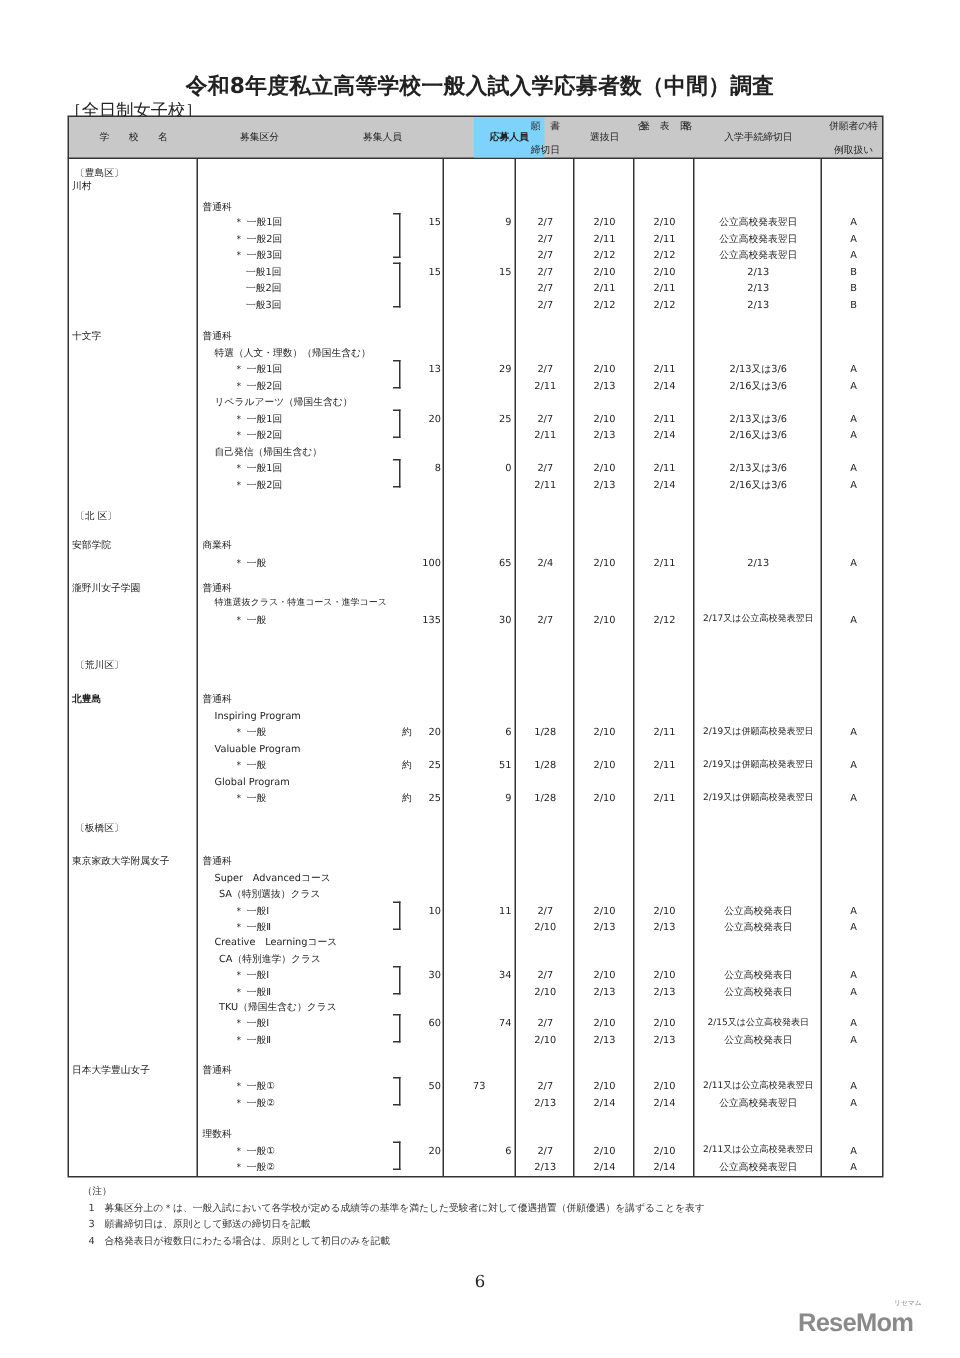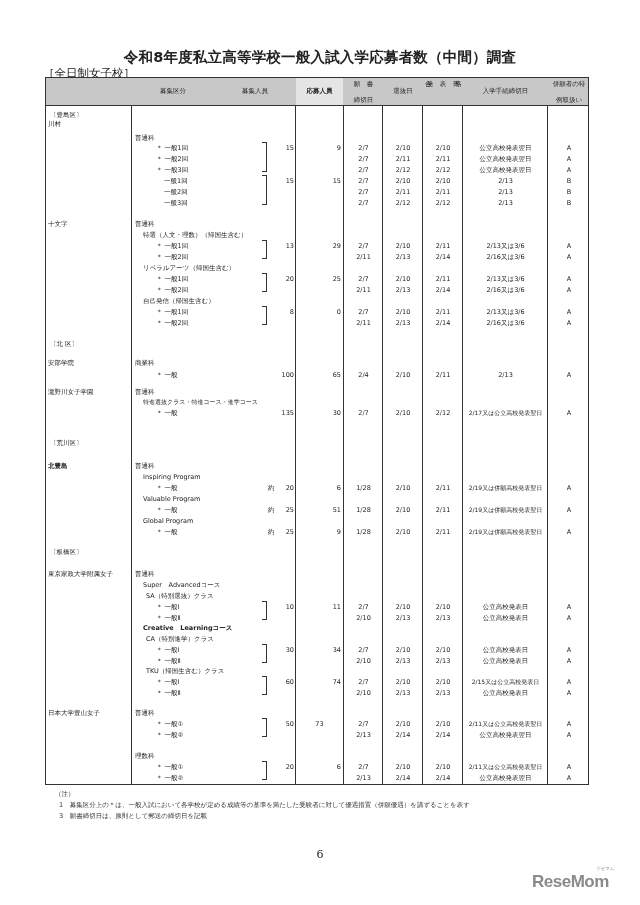--- a/index.html
+++ b/index.html
@@ -8,21 +8,21 @@
   .title { position:absolute; left:0; width:640px; top:48px; text-align:center;
            font-size:14.5px; font-weight:bold; letter-spacing:0.2px; }
   .subtitle { position:absolute; left:43px; top:66px; font-size:11.5px; }
   .tbl { position:absolute; left:45px; top:77px; width:544px; height:708px;
          border:1.5px solid #333; box-sizing:border-box; }
   .hdr { position:absolute; left:0; top:0; height:28px; width:100%; background:#c8c8c8;
          border-bottom:1.5px solid #333; box-sizing:border-box; }
   .col { position:absolute; top:0; bottom:0; border-right:1.5px solid #333; box-sizing:border-box; }
   .hcell { position:absolute; top:0; height:27px; font-size:6.5px; display:flex; align-items:center;
            justify-content:center; box-sizing:border-box; }
-  .hcell.yellow { background:#e5e5e5; }
+  .hcell.yellow { background:#7dd3fc;margin-left:20px; }
   .t { position:absolute; font-size:6.5px; white-space:nowrap; line-height:8px; }
   .r { text-align:right; }
   .c { text-align:center; }
   .bracket { position:absolute; width:5px; border-top:1px solid #333; border-right:1px solid #333;
              border-bottom:1px solid #333; box-sizing:border-box; }
   .notes { position:absolute; left:55px; top:789px; font-size:6.5px; line-height:11px; color:#333; }
   .pageno { position:absolute; left:0; width:640px; top:848px; text-align:center; font-size:11px;
             font-family:"DejaVu Serif",serif; }
   .logo { position:absolute; left:532px; top:872px; font-size:17px; font-weight:bold; color:#8a8a8a;
           letter-spacing:-0.5px; font-family:"Liberation Sans",sans-serif; }
@@ -38,20 +38,21 @@
 
   <div class="col" style="left:0;width:86px;"></div>
   <div class="col" style="left:86px;width:164px;"></div>
   <div class="col" style="left:250px;width:48px;"></div>
   <div class="col" style="left:298px;width:39px;"></div>
   <div class="col" style="left:337px;width:40px;"></div>
   <div class="col" style="left:377px;width:40px;"></div>
   <div class="col" style="left:417px;width:85px;"></div>
 
   <div class="hdr">
+    <div class="hcell" style="left:0;width:86px;">学　　校　　名</div>
     <div class="hcell" style="left:86px;width:82px;">募集区分</div>
     <div class="hcell" style="left:168px;width:82px;">募集人員</div>
     <div class="hcell yellow" style="left:250px;width:47px;font-weight:bold;">応募人員</div>
     <div class="t c" style="left:298px;width:39px;top:2px;">願　書</div>
     <div class="t c" style="left:298px;width:39px;top:18px;">締切日</div>
     <div class="hcell" style="left:337px;width:40px;">選抜日</div>
     <div class="t" style="left:379px;top:2px;">合</div>
     <div class="t" style="left:409px;top:2px;">格</div>
     <div class="t c" style="left:377px;width:40px;top:2px;">発　表　日</div>
     <div class="hcell" style="left:417px;width:85px;">入学手続締切日</div>
@@ -244,21 +245,21 @@
   <div class="t" style="left:2px;top:492px;">東京家政大学附属女子</div>
   <div class="t" style="left:89px;top:492px;">普通科</div>
   <div class="t" style="left:97px;top:503px;">Super　Advancedコース</div>
   <div class="t" style="left:100px;top:514px;">SA（特別選抜）クラス</div>
   <div class="t" style="left:110px;top:525px;">＊ 一般Ⅰ</div>
   <div class="t" style="left:110px;top:536px;">＊ 一般Ⅱ</div>
   <div class="bracket" style="left:216px;top:523px;height:19px;"></div>
   <div class="t r" style="left:226px;width:22px;top:525px;">10</div>
   <div class="t r" style="left:252px;width:43px;top:525px;">11</div>
 
-  <div class="t" style="left:97px;top:546px;font-weight:bold;">Creative　Learningコース</div>
+  <div class="t" style="left:97px;top:546px;">Creative　Learningコース</div>
   <div class="t" style="left:100px;top:557px;">CA（特別進学）クラス</div>
   <div class="t" style="left:110px;top:568px;">＊ 一般Ⅰ</div>
   <div class="t" style="left:110px;top:579px;">＊ 一般Ⅱ</div>
   <div class="bracket" style="left:216px;top:566px;height:19px;"></div>
   <div class="t r" style="left:226px;width:22px;top:568px;">30</div>
   <div class="t r" style="left:252px;width:43px;top:568px;">34</div>
 
   <div class="t" style="left:100px;top:589px;">TKU（帰国生含む）クラス</div>
   <div class="t" style="left:110px;top:600px;">＊ 一般Ⅰ</div>
   <div class="t" style="left:110px;top:611px;">＊ 一般Ⅱ</div>
@@ -338,18 +339,19 @@
     <div class="t c" style="left:377px;width:40px;top:696px;">2/14</div>
     <div class="t c" style="left:417px;width:85px;top:696px;">公立高校発表翌日</div>
     <div class="t c" style="left:502px;width:42px;top:696px;">A</div>
   </div>
 </div>
 
 <div class="notes">
   <div>（注）</div>
   <div style="padding-left:4px;">1　募集区分上の＊は、一般入試において各学校が定める成績等の基準を満たした受験者に対して優遇措置（併願優遇）を講ずることを表す</div>
   <div style="padding-left:4px;">3　願書締切日は、原則として郵送の締切日を記載</div>
+  <div style="padding-left:4px;">4　合格発表日が複数日にわたる場合は、原則として初日のみを記載</div>
 </div>
 
 <div class="pageno">6</div>
 
 <div class="logo-small">リセマム</div>
 <div class="logo">ReseMom</div>
 
 </body></html>

